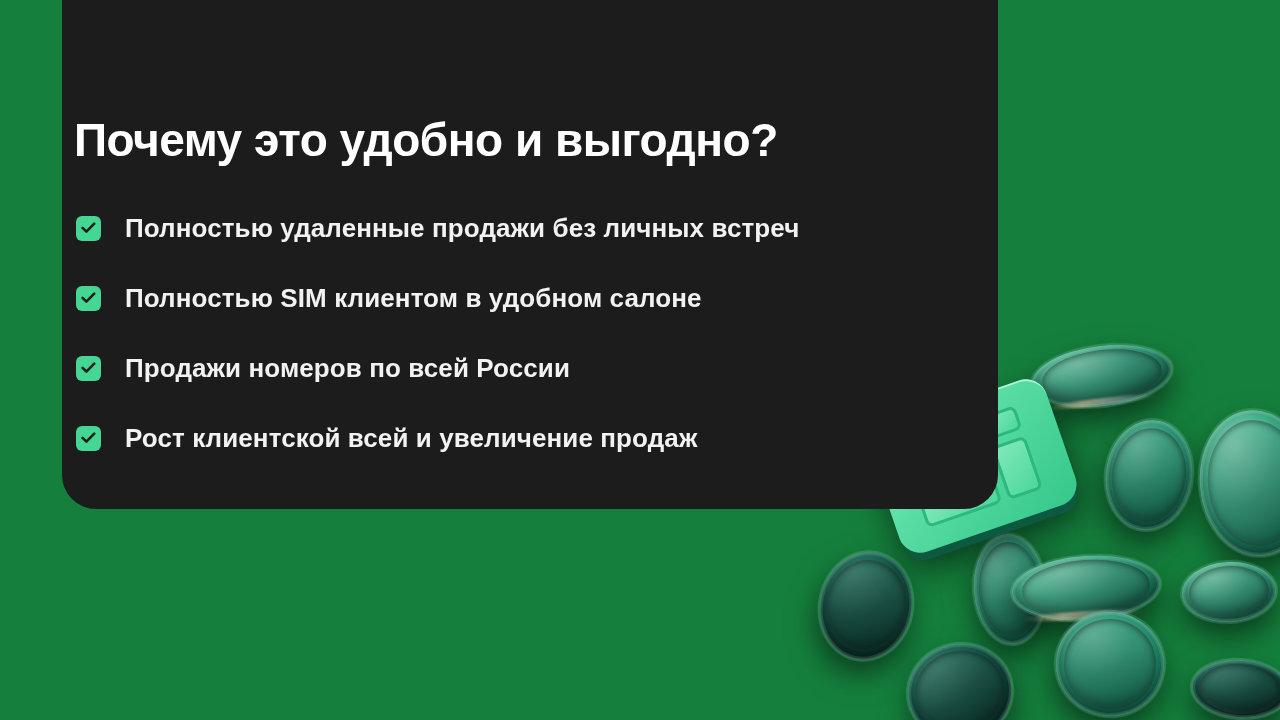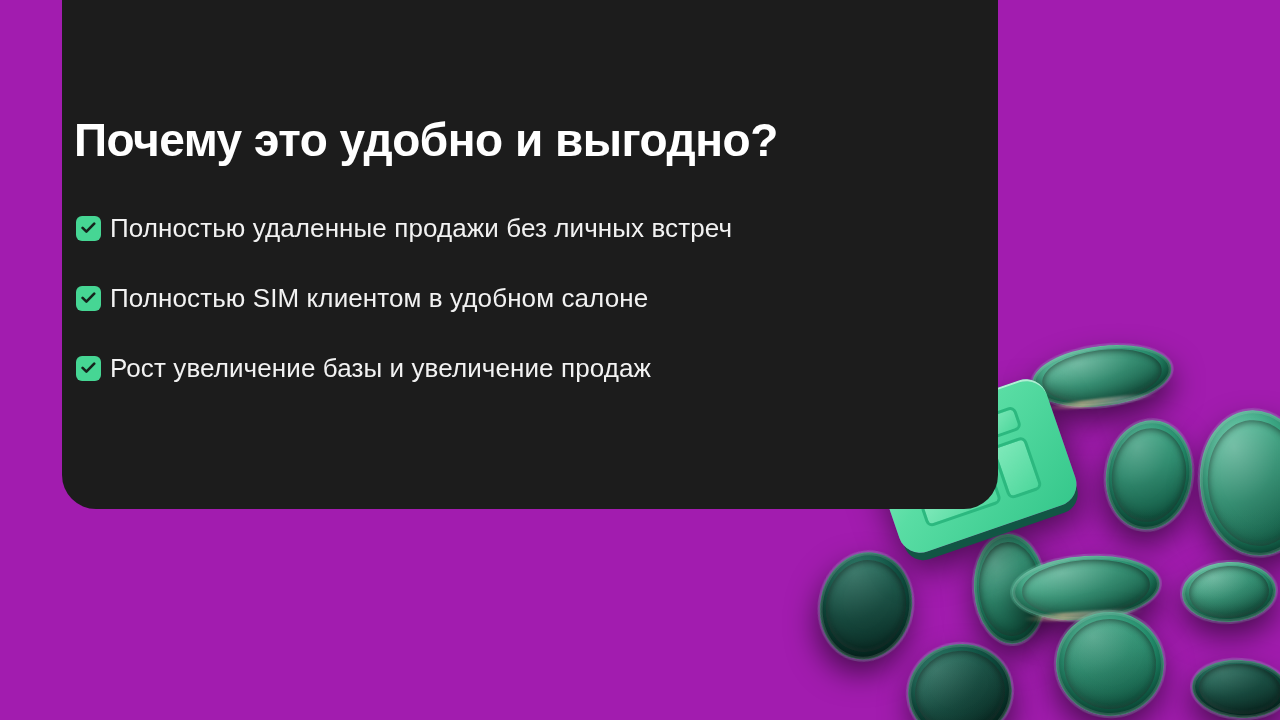--- a/index.html
+++ b/index.html
@@ -13,21 +13,21 @@
     height: 720px;
     overflow: hidden;
     font-family: "Liberation Sans", sans-serif;
     -webkit-font-smoothing: antialiased;
   }
 
   .slide {
     position: relative;
     width: 1280px;
     height: 720px;
-    background: #a21caf;
+    background: #15803d;
     overflow: hidden;
   }
 
   
   .scene {
     position: absolute;
     inset: 0;
     pointer-events: none;
   }
 
@@ -157,24 +157,24 @@
     height: 25px;
     border-radius: 6px;
     background: #46d694;
     display: flex;
     align-items: center;
     justify-content: center;
   }
   .checkbox svg { display: block; }
 
   .bullet-text {
-    margin-left: 9px;
+    margin-left: 24px;
     color: #f2f2f2;
     font-size: 26px;
-    font-weight: 400;
+    font-weight: 700;
     letter-spacing: 0.1px;
     white-space: nowrap;
     text-align: right;
   }
 </style>
 </head>
 <body>
 
 <div class="slide">
 
@@ -251,24 +251,32 @@
 
     <li class="bullet">
       <span class="checkbox">
         <svg width="15" height="12" viewBox="0 0 15 12" aria-hidden="true">
           <path d="M1.6 5.9 L5.4 9.6 L13.2 1.7" fill="none" stroke="#16231c" stroke-width="2.6" stroke-linecap="round" stroke-linejoin="round"></path>
         </svg>
       </span>
       <span class="bullet-text">Полностью SIM клиентом в удобном салоне</span>
     </li>
 
-
-    <li class="bullet">
-      <span class="checkbox">
-        <svg width="15" height="12" viewBox="0 0 15 12" aria-hidden="true">
-          <path d="M1.6 5.9 L5.4 9.6 L13.2 1.7" fill="none" stroke="#16231c" stroke-width="2.6" stroke-linecap="round" stroke-linejoin="round"></path>
-        </svg>
-      </span>
-      <span class="bullet-text">Рост увеличение базы и увеличение продаж</span>
+    <li class="bullet">
+      <span class="checkbox">
+        <svg width="15" height="12" viewBox="0 0 15 12" aria-hidden="true">
+          <path d="M1.6 5.9 L5.4 9.6 L13.2 1.7" fill="none" stroke="#16231c" stroke-width="2.6" stroke-linecap="round" stroke-linejoin="round"></path>
+        </svg>
+      </span>
+      <span class="bullet-text">Продажи номеров по всей России</span>
+    </li>
+
+    <li class="bullet">
+      <span class="checkbox">
+        <svg width="15" height="12" viewBox="0 0 15 12" aria-hidden="true">
+          <path d="M1.6 5.9 L5.4 9.6 L13.2 1.7" fill="none" stroke="#16231c" stroke-width="2.6" stroke-linecap="round" stroke-linejoin="round"></path>
+        </svg>
+      </span>
+      <span class="bullet-text">Рост клиентской всей и увеличение продаж</span>
     </li>
 
   </ul>
 </div>
 
 </body></html>

